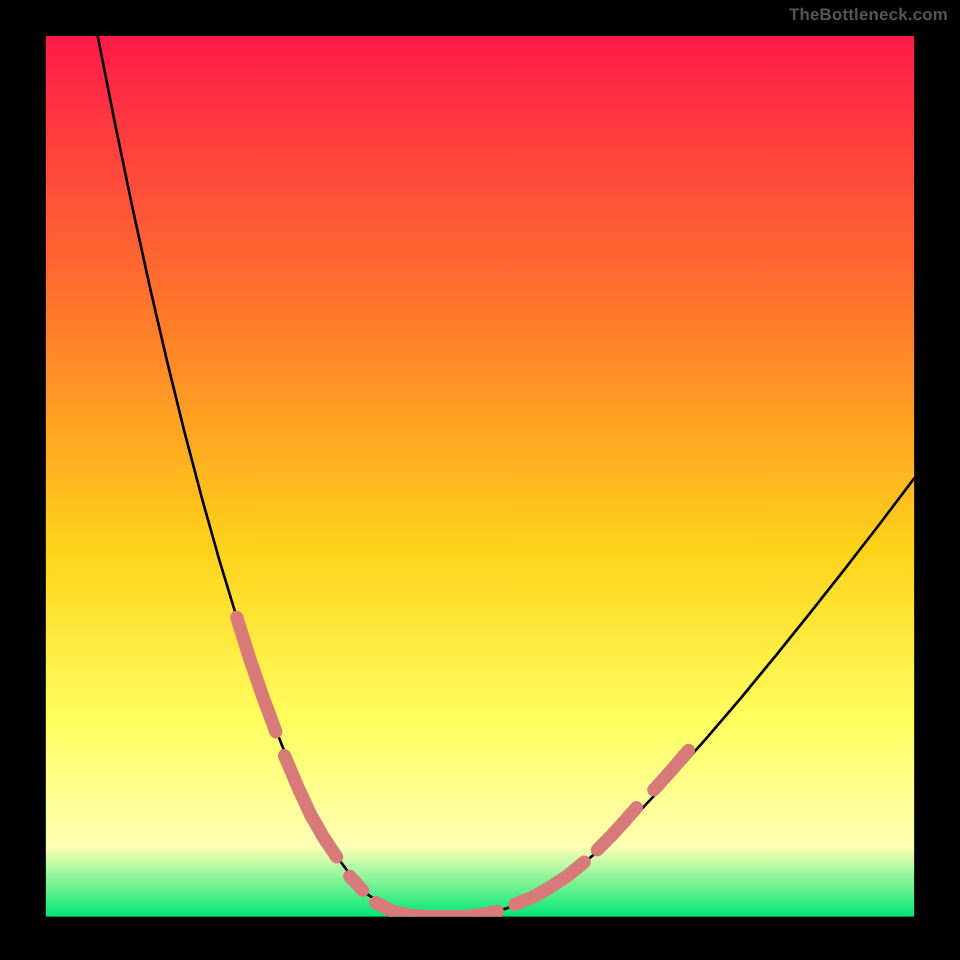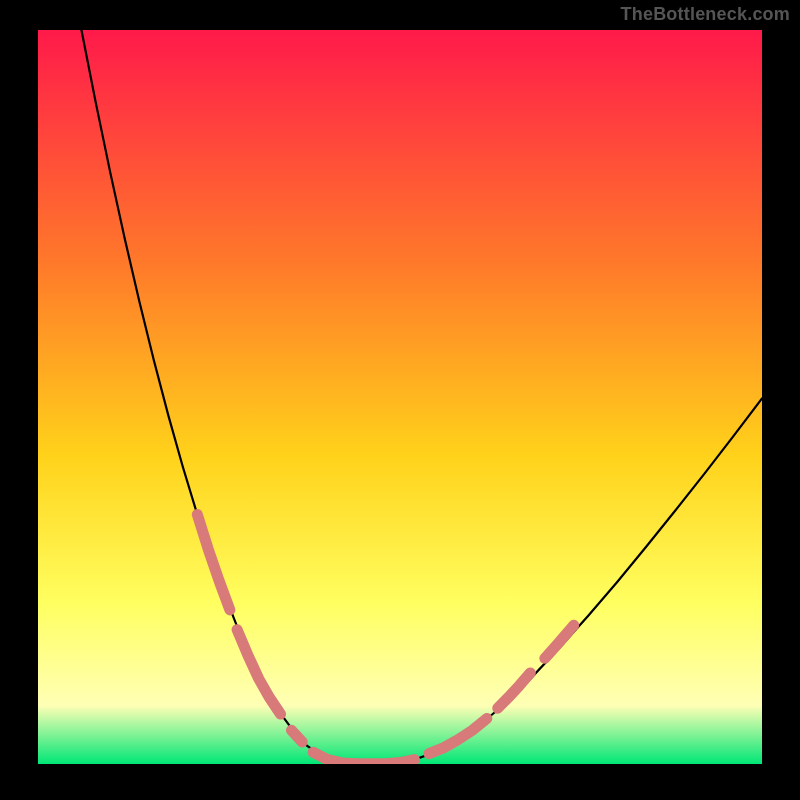--- a/index.html
+++ b/index.html
@@ -15,21 +15,21 @@
     position: relative;
     width: 800px;
     height: 800px;
     background: #000;
   }
   .watermark {
     position: absolute;
     top: 4px;
     right: 10px;
     color: #555;
-    font-size: 18px;
+    font-size: 14px;
     font-weight: 600;
     letter-spacing: 0.2px;
     z-index: 10;
   }
   .plot {
     position: absolute;
     left: 38px;
     top: 30px;
     width: 724px;
     height: 734px;

